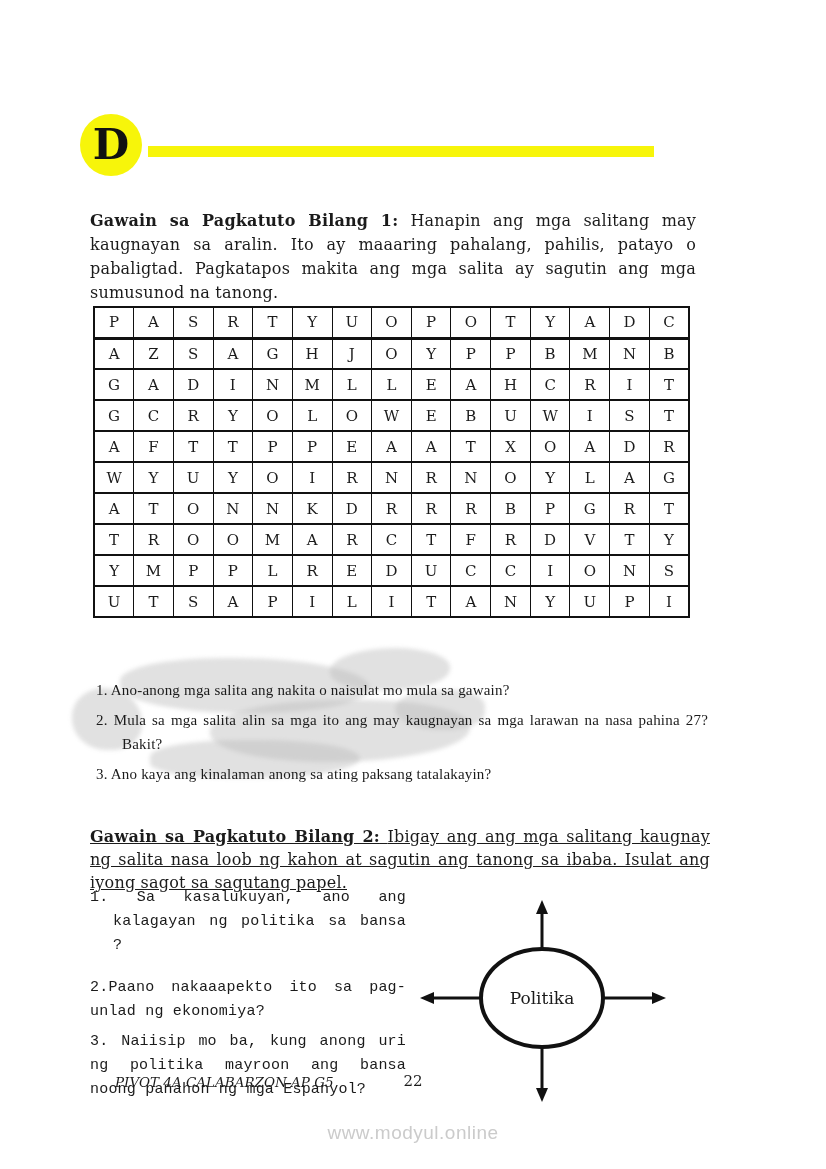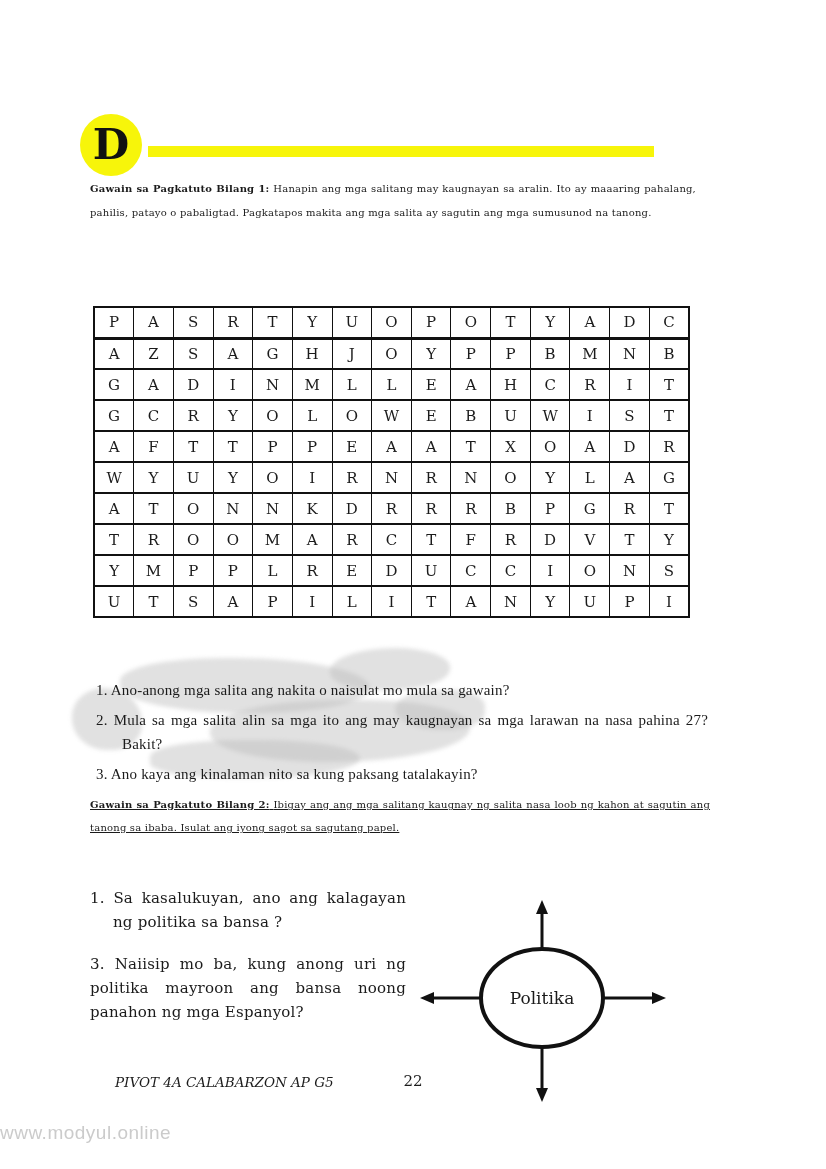--- a/index.html
+++ b/index.html
@@ -11,21 +11,21 @@
 
   
   .letter-circle {
     position:absolute; left:80px; top:114px; width:62px; height:62px;
     border-radius:50%; display:flex; align-items:center; justify-content:center;
   }
   .letter-circle span { font-size:42px; font-weight:bold; color:#111; transform:translateY(-1px); }
   .title-bar { position:absolute; left:148px; top:146px; width:506px; height:11px; }
 
   
-  .para { position:absolute; text-align:justify; font-size:10px; line-height:24px; letter-spacing:0.2px; }
+  .para { position:absolute; text-align:justify; font-size:16px; line-height:24px; letter-spacing:0.2px;margin-top:32px; }
   .para b { font-weight:700; }
   .para1 { left:90px; top:177px; width:606px; }
   .para2 { left:90px; top:793px; width:620px; line-height:23px;text-decoration:underline; }
 
   
   .word-grid {
     position:absolute; left:93px; top:306px; width:597px;
     border-collapse:collapse; border:2px solid #111; z-index:1; background:#fff;
   }
   .word-grid td {
@@ -47,35 +47,35 @@
 
   
   .q1-list { position:absolute; left:96px; top:678px; width:612px; z-index:2;font-family:Liberation Serif, serif; }
   .q1-list .q-item {
     padding-left:26px; text-indent:-26px; text-align:justify;
     font-size:15px; line-height:24px; margin-bottom:6px; letter-spacing:0.2px;
   }
 
   
   .qcol { position:absolute; left:90px; top:886px; width:316px; z-index:2; }
-  .qcol .item { text-align:justify; font-size:15px; line-height:24px; margin-bottom:18px; letter-spacing:0.2px; }
+  .qcol .item { text-align:justify; font-size:15px; line-height:24px; margin-bottom:18px; letter-spacing:0.2px;font-family:Liberation Mono, monospace; }
   .qcol .item.hang { padding-left:23px; text-indent:-23px; }
   .qcol .item.tight { margin-bottom:6px; }
 
   .diagram { position:absolute; left:410px; top:896px; width:270px; height:212px; z-index:2; }
   .diagram svg { display:block; }
   .diagram text { font-family:"DejaVu Serif", serif; }
 
   
   .footer-left {
     position:absolute; left:85px; top:1074px; font-style:italic; font-size:13.5px; color:#1b1b1b;margin-left:30px;
   }
   .page-number { position:absolute; left:0; top:1072px; width:826px; text-align:center; font-size:15px; }
   .watermark {
-    position:absolute; left:0; top:1122px; width:826px; 
+    position:absolute; left:0; top:1122px; width:826px; text-align:center;
     font-family:"Liberation Sans", sans-serif; font-size:19px; color:#cbcbcb; letter-spacing:0.5px;
   }
 </style>
 </head>
 <body>
 
 <div class="page">
 
   <div class="texture">
     <div class="t1"></div>
@@ -264,27 +264,28 @@
           <td>U</td>
           <td>P</td>
           <td>I</td>
         </tr>
       </tbody>
   </table>
 
   <div class="q1-list">
     <div class="q-item"><span>1.</span> <span>Ano-anong mga salita ang nakita o naisulat mo mula sa gawain?</span></div>
     <div class="q-item"><span>2.</span> <span>Mula sa mga salita alin sa mga ito ang may kaugnayan sa mga larawan na nasa pahina 27? Bakit?</span></div>
-    <div class="q-item"><span>3.</span> <span>Ano kaya ang kinalaman nito sa kung paksang tatalakayin?</span></div>
+    <div class="q-item"><span>3.</span> <span>Ano kaya ang kinalaman anong sa ating paksang tatalakayin?</span></div>
   </div>
 
   <p class="para para2"><b>Gawain sa Pagkatuto Bilang 2:</b> <span>Ibigay ang ang mga salitang kaugnay ng salita nasa loob ng kahon at sagutin ang tanong sa ibaba. Isulat ang iyong sagot sa sagutang papel.</span></p>
 
   <div class="qcol">
     <div class="item hang"><span>1.</span> <span>Sa kasalukuyan, ano ang kalagayan ng politika sa bansa ?</span></div>
+    <div class="item tight"><span>2.</span><span>Paano nakaaapekto ito sa pag-unlad ng ekonomiya?</span></div>
     <div class="item"><span>3.</span> <span>Naiisip mo ba, kung anong uri ng politika mayroon ang bansa noong panahon ng mga Espanyol?</span></div>
   </div>
 
   <div class="diagram">
     <svg width="270" height="212" viewBox="0 0 270 212" xmlns="http://www.w3.org/2000/svg">
       <g>
         <line x1="132" y1="53" x2="132" y2="16" stroke="#111" stroke-width="3"></line>
         <polygon points="126,18 138,18 132,4" fill="#111"></polygon>
       </g>
       <g>

